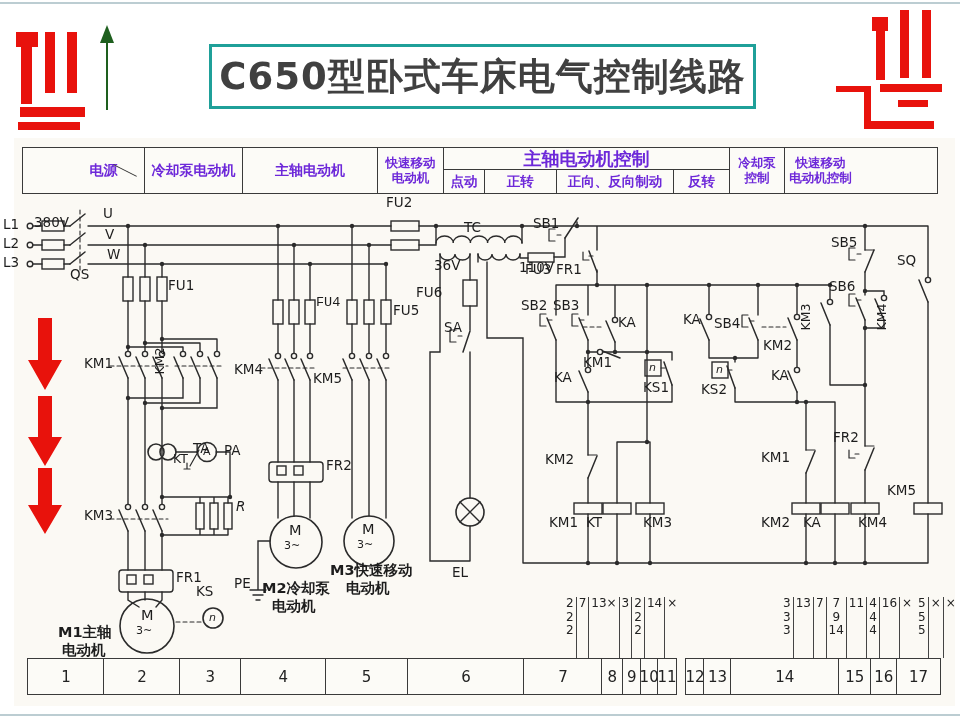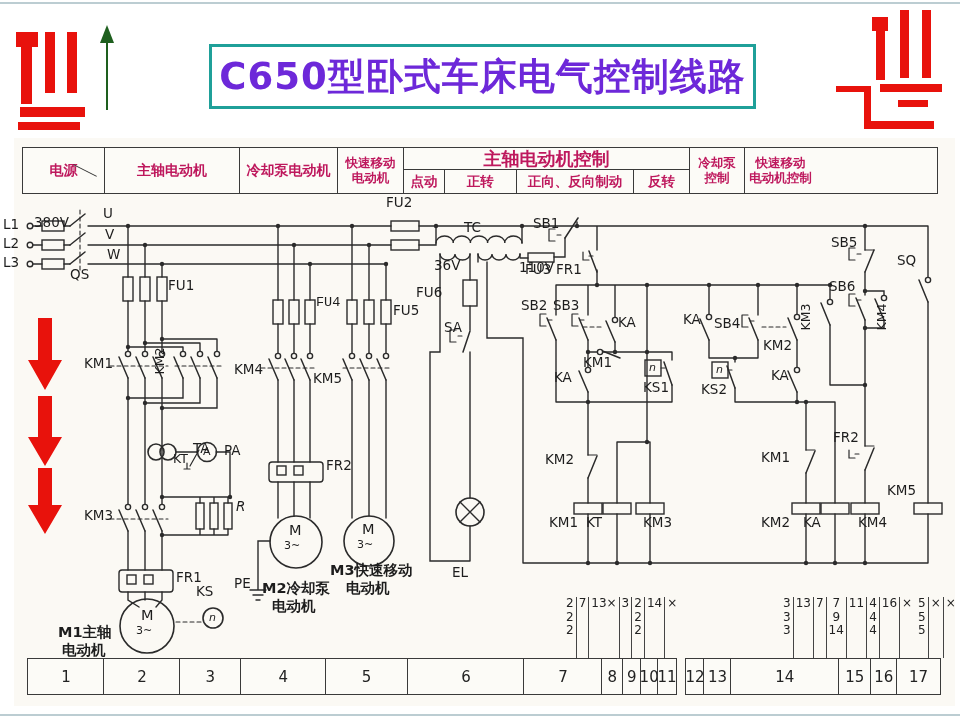--- a/index.html
+++ b/index.html
@@ -8,21 +8,21 @@
   .edge{position:absolute;left:0;width:960px;height:2px;background:#bccdd2;}
   #scan-area{position:absolute;left:14px;top:138px;width:941px;height:568px;background:#fbf9f4;}
   
   #title-box{position:absolute;left:209px;top:44px;width:541px;height:59px;
              border:3px solid #1fa099;background:#fff;display:flex;align-items:center;justify-content:center;}
   #title-text{font-size:37px;font-weight:700;letter-spacing:1px;color:#e8120c;white-space:nowrap;
               font-family:"DejaVu Sans",sans-serif;}
   
   #header-table{position:absolute;left:22px;top:147px;width:916px;height:47px;display:flex;
                 border:1.6px solid #3a3a3a;box-sizing:border-box;background:#fcfbf7;
-                font-weight:700;color:#be185d;}
+                font-weight:700;color:#6d28d9;padding-left:40px;}
   .hcell{border-left:1.6px solid #3a3a3a;box-sizing:border-box;display:flex;flex-direction:column;
          align-items:center;justify-content:center;font-size:14px;line-height:1.15;position:relative;}
   .hcell:first-child{border-left:none;}
   .hcell.two{font-size:12.5px;}
   .hgroup{border-left:1.6px solid #3a3a3a;box-sizing:border-box;display:flex;flex-direction:column;}
   .htop{height:22px;border-bottom:1.6px solid #3a3a3a;box-sizing:border-box;display:flex;
         align-items:center;justify-content:center;font-size:18px;}
   .hsub{flex:1;display:flex;}
   .hsub .hcell{font-size:13.5px;}
   .diag{position:absolute;right:6px;top:22px;width:26px;height:1.4px;background:#333;transform:rotate(27deg);}
@@ -302,33 +302,33 @@
       <circle cx="588" cy="563" r="2.2"></circle>
         <circle cx="617" cy="563" r="2.2"></circle>
         <circle cx="650" cy="563" r="2.2"></circle>
       <circle cx="806" cy="563" r="2.2"></circle>
         <circle cx="835" cy="563" r="2.2"></circle>
         <circle cx="865" cy="563" r="2.2"></circle>
     </g>
   </svg>
 
   <div id="title-box" style="border-color: rgb(31, 160, 153);">
-    <span id="title-text" style="color: #6d28d9;">C650型卧式车床电气控制线路</span>
+    <span id="title-text" style="color: #404040;">C650型卧式车床电气控制线路</span>
   </div>
 
   <div id="header-table">
     <div class="hcell" style="width:81px">
       <span>电源</span>
       <span class="diag"></span>
     </div>
+    <div class="hcell" style="width:98px">
+        <span>冷却泵电动机</span>
+      </div>
     <div class="hcell" style="width:135px">
         <span>主轴电动机</span>
-      </div>
-    <div class="hcell" style="width:98px">
-        <span>冷却泵电动机</span>
       </div>
     <div class="hcell two" style="width:66px">
       <span>快速移动</span>
       <span>电动机</span>
     </div>
     <div class="hgroup" style="width:286px">
       <div class="htop">主轴电动机控制</div>
       <div class="hsub">
         <div class="hcell" style="width:40px">点动</div>
         <div class="hcell" style="width:72px">正转</div>

